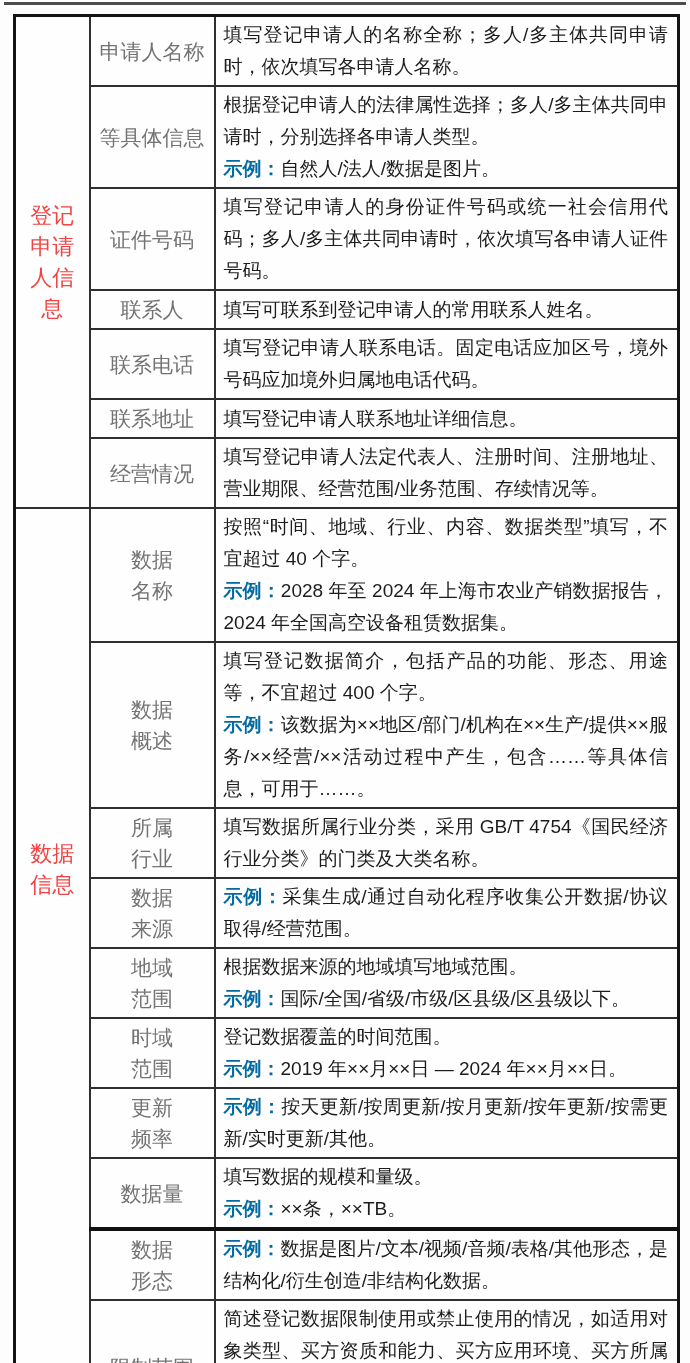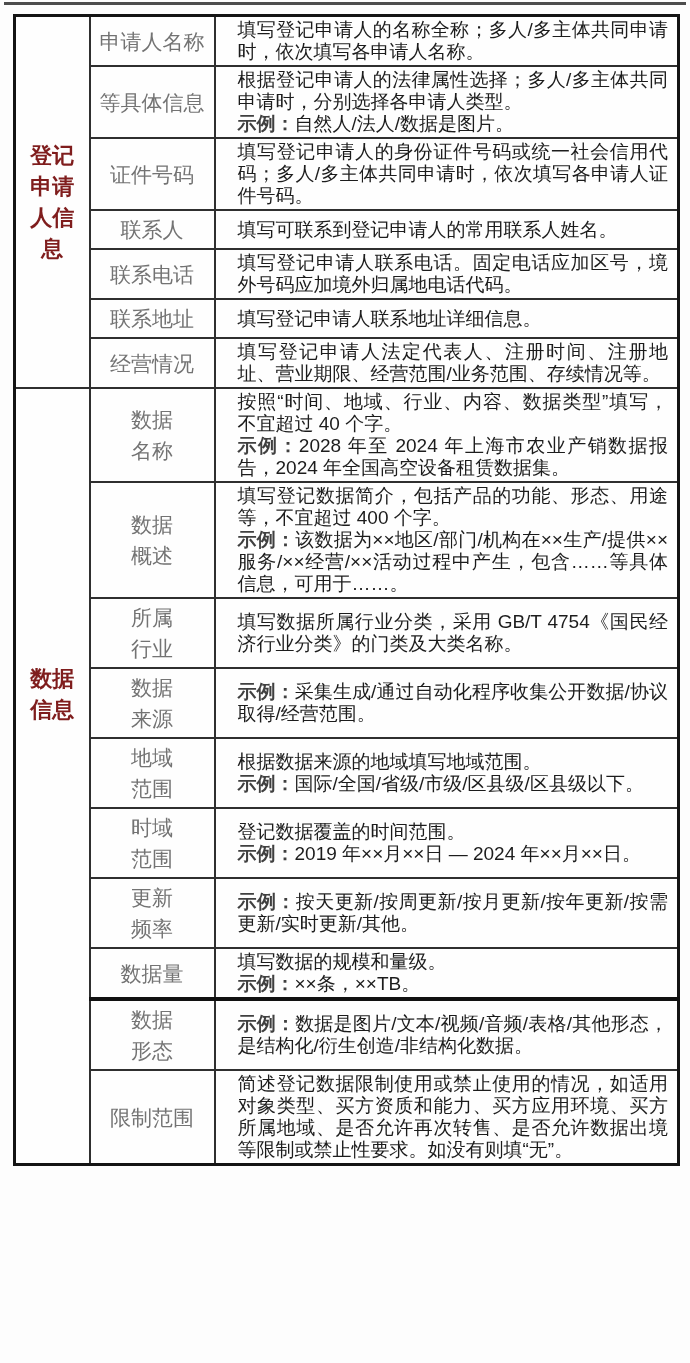--- a/index.html
+++ b/index.html
@@ -15,33 +15,33 @@
   table.spec-table{
     position:absolute;left:13px;top:14px;width:664px;
     border-collapse:collapse;table-layout:fixed;
     border:3px solid #141414;background:#fefefe;
   }
   col.c1{width:75px;}
   col.c2{width:125px;}
   col.c3{width:464px;}
   td{border:2px solid #2f2f2f;vertical-align:middle;}
   td.section-cell{
-    font-weight:bold;font-size:22px;line-height:31px;text-align:center;
-    color:#7f1d1d;padding:2px 1px;
+    font-weight:normal;font-size:22px;line-height:31px;text-align:center;
+    color:#ef4444;padding:2px 1px;
   }
   td.field-cell{
     font-weight:normal;font-size:21px;line-height:31px;text-align:center;
     color:#737373;padding:3px 2px;
   }
   td.desc-cell{
-    font-size:19px;line-height:22px;text-align:justify;
-    padding:2px 9px 2px 22px;color:#1c1c1c;
+    font-size:19px;line-height:32px;text-align:justify;
+    padding:2px 9px 2px 8px;color:#1c1c1c;
   }
   td.desc-cell .para{margin:0;}
-  td.desc-cell b{color:#404040;}
+  td.desc-cell b{color:#0369a1;}
   
   td.thick-top{border-top:4px solid #111111;}
   
   td.seam-below{border-bottom:0 solid transparent;}
   td.seam-above{border-top:0 solid transparent;}
 </style>
 </head>
 <body>
 
 <div class="page">

